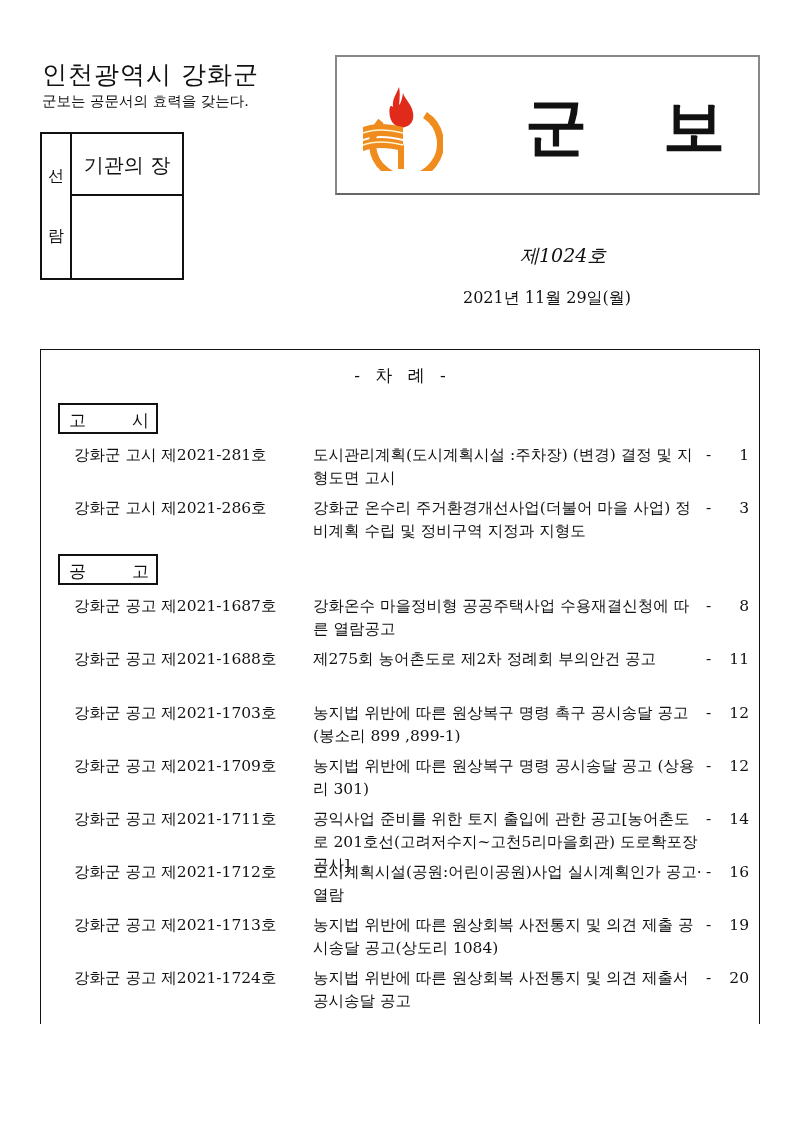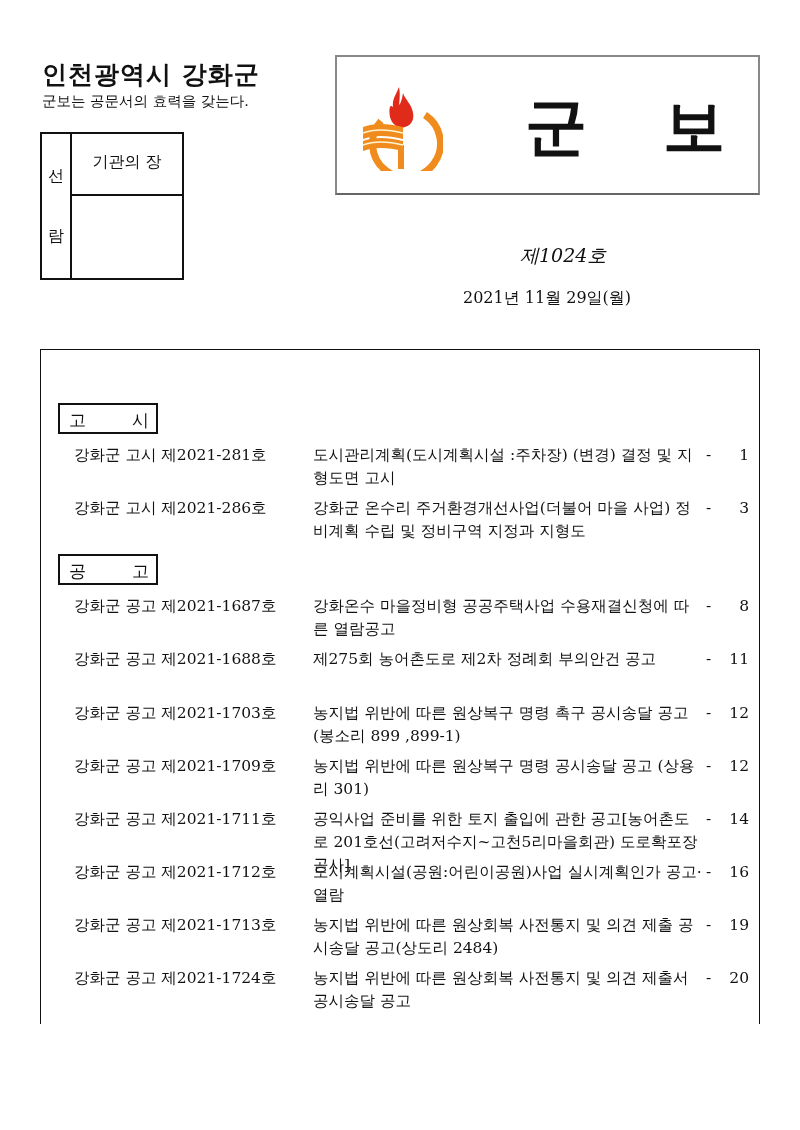--- a/index.html
+++ b/index.html
@@ -1,26 +1,26 @@
 <!DOCTYPE html>
 <html><head>
 <meta charset="utf-8">
 <style>
   html, body { margin:0; padding:0; background:#fff; }
   body { width:800px; height:1130px; position:relative; overflow:hidden; color:#111;
          font-family:"DejaVu Serif","Liberation Serif",serif; }
   .org-title { position:absolute; left:42px; top:58px; font-family:"DejaVu Sans","Liberation Sans",sans-serif;
-               font-weight:bold; font-size:25px; letter-spacing:1px; }
+               font-weight:normal; font-size:25px; letter-spacing:1px; }
   .org-sub { position:absolute; left:42px; top:92px; font-family:"DejaVu Sans","Liberation Sans",sans-serif;
              font-size:14.5px; }
   .review { position:absolute; left:40px; top:132px; width:144px; height:148px; border:2px solid #111; box-sizing:border-box; }
   .review .side { position:absolute; left:0; top:0; width:30px; height:100%; border-right:2px solid #111; box-sizing:border-box; }
   .review .side span { position:absolute; left:0; width:28px; text-align:center; font-size:16px; }
   .review .cell-top { position:absolute; left:30px; top:0; right:0; height:62px; border-bottom:2px solid #111; box-sizing:border-box;
-                      text-align:center; padding-top:18px; font-size:16px; }
+                      text-align:center; padding-top:18px; font-size:20px; }
   .masthead { position:absolute; left:335px; top:55px; width:425px; height:140px; border:2px solid #888; box-sizing:border-box;
               border-bottom-color:#666; }
   .logo { position:absolute; left:22px; top:28px; width:84px; height:86px; }
   .mast-title { position:absolute; top:28px; font-family:"DejaVu Sans","Liberation Sans",sans-serif; font-weight:bold; font-size:62px; }
   .issue-no { position:absolute; left:520px; top:243px; font-size:19px;font-style:italic; }
   .issue-date { position:absolute; left:463px; top:288px; font-size:16px; }
   .toc { position:absolute; left:40px; top:349px; width:720px; height:675px; border:1.5px solid #111; border-bottom:none; box-sizing:border-box; }
   .toc-heading { position:absolute; left:0; right:0; top:14px; text-align:center; font-size:17px; word-spacing:10px; }
   .cat { position:absolute; left:17px; width:100px; height:31px; border:2px solid #111; box-sizing:border-box; font-size:17px; }
   .cat span { position:absolute; top:4px; }
@@ -55,20 +55,21 @@
     <path d="M4 60 Q20 54 44 60" fill="none" stroke="#fff3d0" stroke-width="1.5"></path>
   </svg>
   <div class="mast-title" style="left:188px">군</div>
   <div class="mast-title" style="left:326px">보</div>
 </div>
 
 <div class="issue-no">제1024호</div>
 <div class="issue-date">2021년 11월 29일(월)</div>
 
 <div class="toc">
+  <div class="toc-heading">- 차 례 -</div>
 
   <div class="cat" style="top:53px">
     <span style="left:9px">고</span>
     <span style="left:72px">시</span>
   </div>
 
   <div class="entry" style="top:94px">
     <span class="no">강화군 고시 제2021-281호</span>
     <span class="title">도시관리계획(도시계획시설 :주차장) (변경) 결정 및 지형도면 고시</span>
     <span class="dash">-</span>
@@ -117,21 +118,21 @@
     <span class="page">14</span>
   </div>
   <div class="entry" style="top:511px">
     <span class="no">강화군 공고 제2021-1712호</span>
     <span class="title">도시계획시설(공원:어린이공원)사업 실시계획인가 공고·열람</span>
     <span class="dash">-</span>
     <span class="page">16</span>
   </div>
   <div class="entry" style="top:564px">
     <span class="no">강화군 공고 제2021-1713호</span>
-    <span class="title">농지법 위반에 따른 원상회복 사전통지 및 의견 제출 공시송달 공고(상도리 2484)</span>
+    <span class="title">농지법 위반에 따른 원상회복 사전통지 및 의견 제출 공시송달 공고(상도리 1084)</span>
     <span class="dash">-</span>
     <span class="page">19</span>
   </div>
   <div class="entry" style="top:617px">
     <span class="no">강화군 공고 제2021-1724호</span>
     <span class="title">농지법 위반에 따른 원상회복 사전통지 및 의견 제출서 공시송달 공고</span>
     <span class="dash">-</span>
     <span class="page">20</span>
   </div>
 </div>

